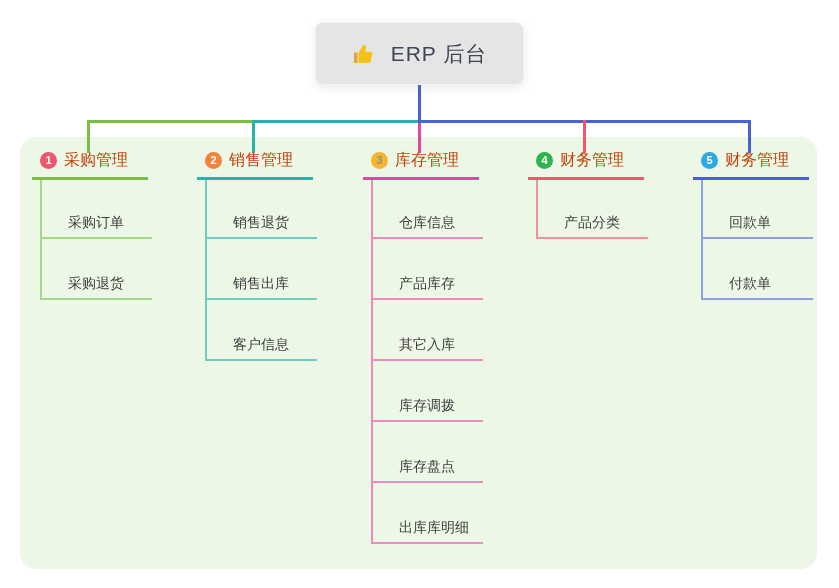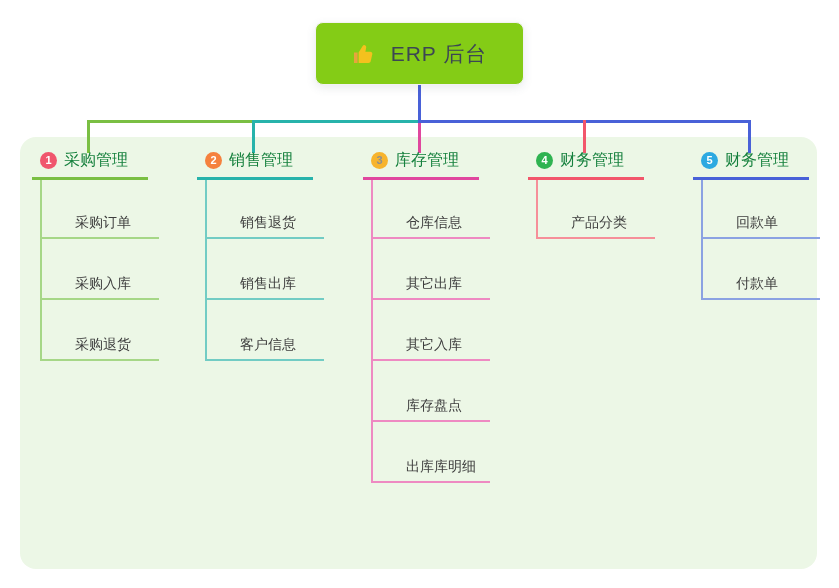--- a/index.html
+++ b/index.html
@@ -1,28 +1,28 @@
 <!DOCTYPE html>
 <html><head>
 <meta charset="utf-8">
 <style>
   html,body{margin:0;padding:0;background:#ffffff;}
   body{font-family:"Liberation Sans","DejaVu Sans",sans-serif;}
   .stage{position:relative;width:839px;height:588px;background:#ffffff;overflow:hidden;}
   .canvas-panel{position:absolute;left:20px;top:137px;width:797px;height:432px;background:#ecf7e6;border-radius:16px;}
-  .root-card{position:absolute;left:315px;top:22px;width:207px;height:61px;background:#84cc16;border:1px solid #f2f2f2;border-radius:8px;box-shadow:0 3px 10px rgba(70,90,110,0.12);display:flex;align-items:center;justify-content:center;gap:15px;cursor:pointer;}
+  .root-card{position:absolute;left:315px;top:22px;width:207px;height:61px;background:#e5e5e5;border:1px solid #f2f2f2;border-radius:8px;box-shadow:0 3px 10px rgba(70,90,110,0.12);display:flex;align-items:center;justify-content:center;gap:15px;cursor:pointer;}
   .root-label{font-size:21px;color:#3c4654;letter-spacing:1px;}
   .root-icon{width:24px;height:24px;display:inline-flex;}
   .line{position:absolute;}
   .branch{position:absolute;width:160px;}
   .branch-header{display:flex;align-items:center;gap:7px;width:108px;padding:0 0 6px 8px;border-bottom:3px solid var(--main);cursor:pointer;}
   .badge{width:17px;height:17px;min-width:17px;border-radius:50%;background:var(--badge-bg);color:var(--badge-fg);font-size:11px;font-weight:bold;display:flex;align-items:center;justify-content:center;line-height:1;}
-  .branch-title{font-size:16px;color:#15803d;white-space:nowrap;}
+  .branch-title{font-size:16px;color:#c2410c;white-space:nowrap;}
   .children{list-style:none;margin:0 0 0 8px;padding:0;border-left:2px solid var(--light);width:max-content;}
-  .child{height:54px;width:max-content;min-width:71px;display:flex;align-items:flex-end;padding:0 13px 5px 33px;border-bottom:2px solid var(--light);font-size:14px;color:#3d3d3d;white-space:nowrap;cursor:pointer;}
+  .child{height:54px;width:max-content;min-width:71px;display:flex;align-items:flex-end;padding:0 13px 5px 26px;border-bottom:2px solid var(--light);font-size:14px;color:#3d3d3d;white-space:nowrap;cursor:pointer;}
   .child:first-child{height:52px;}
 </style>
 </head>
 <body>
 
 <div class="stage">
   <div class="canvas-panel"></div>
   <div id="connectors">
       <div class="line" style="left: 86.5px; top: 120px; width: 334px; height: 3px; background: rgb(122, 191, 67);"></div>
       <div class="line" style="left: 251.5px; top: 120px; width: 169px; height: 3px; background: rgb(39, 179, 171);"></div>
@@ -44,21 +44,20 @@
     <span class="root-label">ERP 后台</span>
   </div>
   <div id="branches">
   <div class="branch" style="left: 32px; top: 150px; --main: #7abf43; --light: #a6d787; --badge-bg: #f0566d; --badge-fg: #ffffff;">
     <div class="branch-header">
       <span class="badge">1</span>
       <span class="branch-title">采购管理</span>
     </div>
     <ul class="children">
           <li class="child">采购订单</li>
-          <li class="child">采购入库</li>
           <li class="child">采购退货</li>
         </ul>
   </div>
 
   <div class="branch" style="left: 197px; top: 150px; --main: #27b3ab; --light: #72ccc4; --badge-bg: #f5813e; --badge-fg: #ffffff;">
     <div class="branch-header">
       <span class="badge">2</span>
       <span class="branch-title">销售管理</span>
     </div>
     <ul class="children">
@@ -68,22 +67,23 @@
         </ul>
   </div>
 
   <div class="branch" style="left: 363px; top: 150px; --main: #e0479e; --light: #ee8ac2; --badge-bg: #f7b42d; --badge-fg: #8f8f8f;">
     <div class="branch-header">
       <span class="badge">3</span>
       <span class="branch-title">库存管理</span>
     </div>
     <ul class="children">
           <li class="child">仓库信息</li>
-          <li class="child">其它出库</li>
+          <li class="child">产品库存</li>
           <li class="child">其它入库</li>
+          <li class="child">库存调拨</li>
           <li class="child">库存盘点</li>
           <li class="child">出库库明细</li>
         </ul>
   </div>
 
   <div class="branch" style="left: 528px; top: 150px; --main: #f2566b; --light: #f68f99; --badge-bg: #2fb351; --badge-fg: #ffffff;">
     <div class="branch-header">
       <span class="badge">4</span>
       <span class="branch-title">财务管理</span>
     </div>

